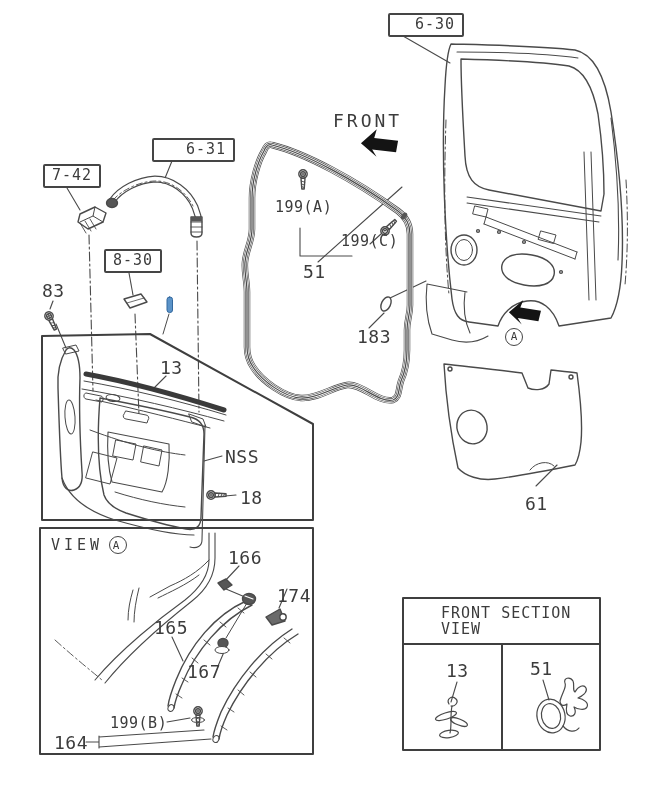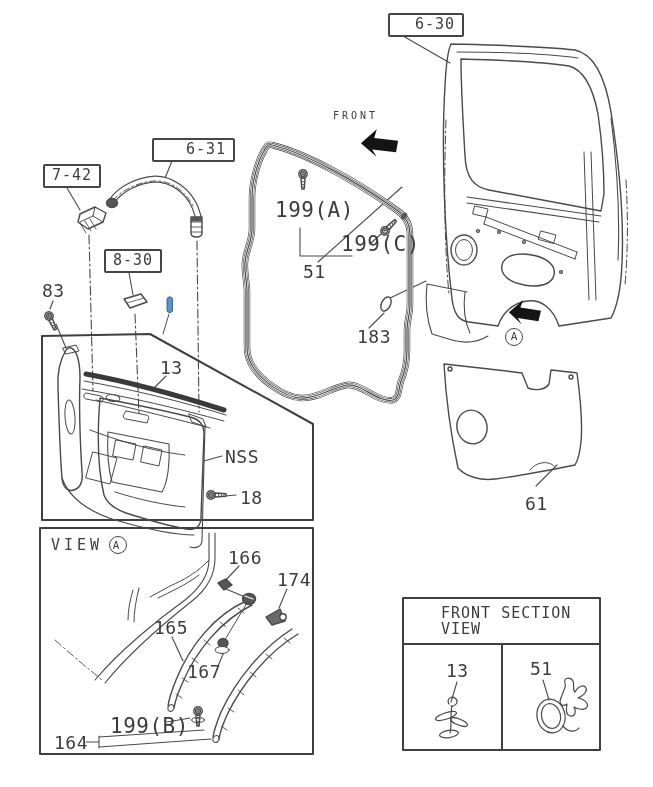--- a/index.html
+++ b/index.html
@@ -1,28 +1,28 @@
 <!DOCTYPE html>
 <html><head>
 <meta charset="utf-8">
 <style>
   html,body{margin:0;padding:0;background:#ffffff;}
   #stage{position:relative;width:653px;height:787px;background:#fff;overflow:hidden;
          font-family:"DejaVu Sans Mono","Liberation Mono",monospace;color:#3c3c3c;}
   #art{position:absolute;left:0;top:0;z-index:1;}
   .lbl{position:absolute;z-index:3;font-size:18px;letter-spacing:0.5px;white-space:nowrap;line-height:1;}
-  .lbl.small{font-size:21px;}
+  .lbl.small{font-size:15px;}
   .boxref{position:absolute;z-index:3;border:2px solid #454545;border-radius:2px;
           padding:2px 7px 3px 7px;font-size:15px;letter-spacing:1px;background:#fff;line-height:1;}
   .circleA{display:inline-flex;align-items:center;justify-content:center;
            width:18px;height:18px;border:1.6px solid #454545;border-radius:50%;
            font-size:11px;background:#fff;box-sizing:border-box;}
   .viewtag{position:absolute;z-index:3;display:flex;align-items:center;gap:6px;
            font-size:15px;letter-spacing:4px;}
-  .fronttag{position:absolute;z-index:3;font-size:10px;letter-spacing:3px;}
+  .fronttag{position:absolute;z-index:3;font-size:18px;letter-spacing:3px;}
   .xhead{position:absolute;z-index:3;font-size:15px;letter-spacing:1px;line-height:1.05;}
   .floatA{position:absolute;z-index:3;}
 </style>
 </head>
 <body>
 
 <div id="stage">
 
 <svg id="art" width="653" height="787" viewBox="0 0 653 787" fill="none" stroke="#4a4a4a" stroke-width="1.4" stroke-linecap="round" stroke-linejoin="round">
   <defs>
@@ -258,21 +258,21 @@
 <div class="lbl" style="left:42px;top:282px;">83</div>
 <div class="lbl small" style="left:275px;top:200px;">199(A)</div>
 <div class="lbl small" style="left:341px;top:234px;">199(C)</div>
 <div class="lbl" style="left:303px;top:263px;">51</div>
 <div class="lbl" style="left:357px;top:328px;">183</div>
 <div class="lbl" style="left:160px;top:359px;">13</div>
 <div class="lbl" style="left:225px;top:448px;">NSS</div>
 <div class="lbl" style="left:240px;top:489px;">18</div>
 <div class="lbl" style="left:525px;top:495px;">61</div>
 <div class="lbl" style="left:228px;top:549px;">166</div>
-<div class="lbl" style="left:277px;top:571px;">174</div>
+<div class="lbl" style="left:277px;top:587px;">174</div>
 <div class="lbl" style="left:154px;top:619px;">165</div>
 <div class="lbl" style="left:187px;top:663px;">167</div>
 <div class="lbl small" style="left:110px;top:716px;">199(B)</div>
 <div class="lbl" style="left:54px;top:734px;">164</div>
 
 <div class="xhead" style="left:441px;top:606px;">
   <div>FRONT SECTION</div>
   <div>VIEW</div>
 </div>
 <div class="lbl" style="left:446px;top:662px;">13</div>

